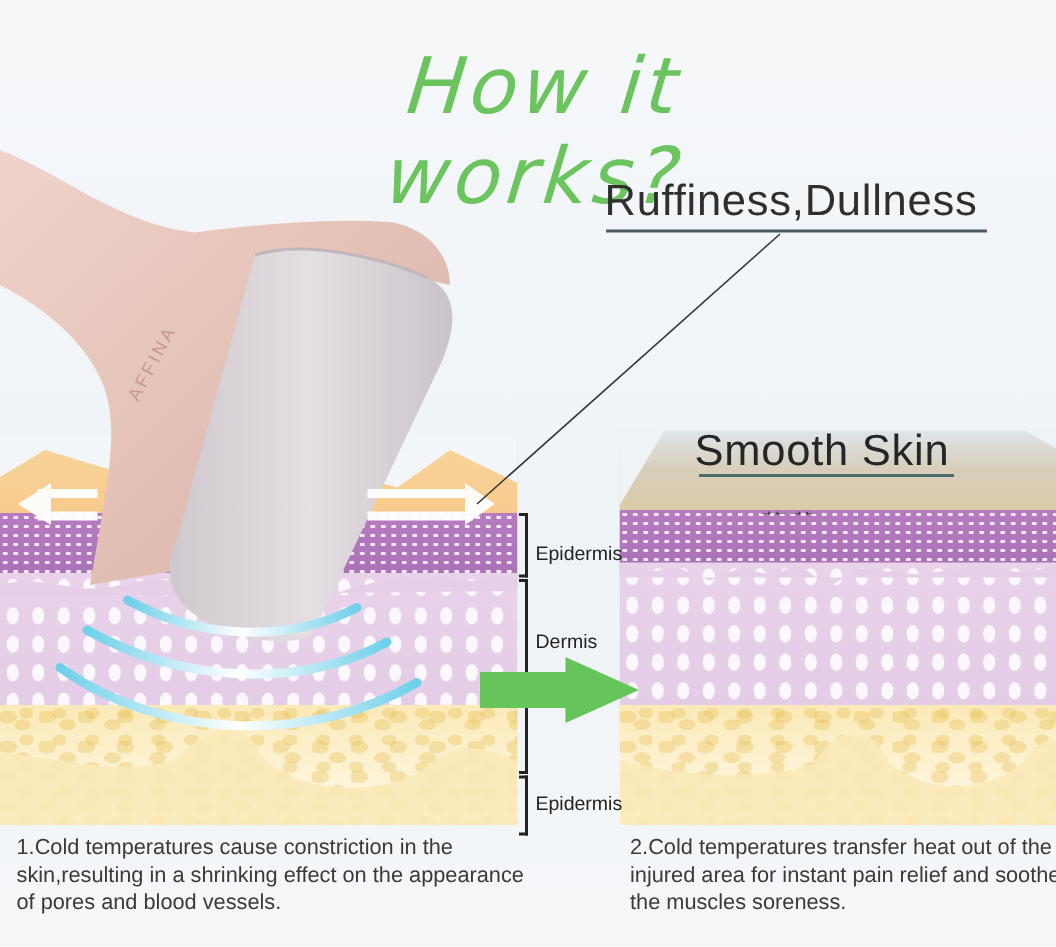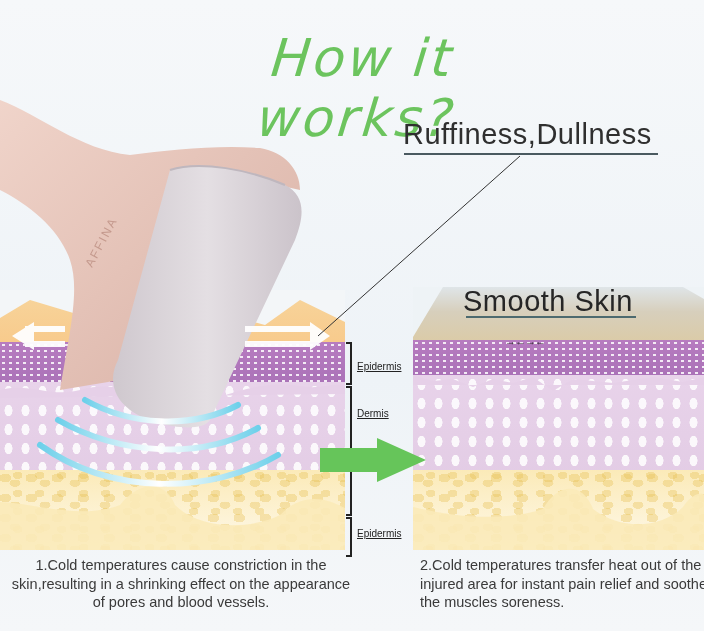--- a/index.html
+++ b/index.html
@@ -75,28 +75,28 @@
     }
     .tiny-arrows {
       position: absolute; left: 505px; top: 335px; font-size: 11px; color: #333; letter-spacing: -1px;
     }
 
     
     .roller-svg { position: absolute; left: 0; top: 0; width: 704px; height: 631px; }
 
     
     .bracket { position: absolute; left: 346px; width: 6px; border: 2px solid #222; border-left: none; }
-    .layer-label { position: absolute; left: 357px; font-size: 10px; color: #222; text-decoration: underline; }
+    .layer-label { position: absolute; left: 357px; font-size: 13px; color: #222; }
 
     .green-arrow { position: absolute; left: 320px; top: 438px; }
 
     .caption {
       position: absolute; font-size: 14.5px; color: #3a3a3a; line-height: 18.5px;
     }
-    .cap-left { left: 11px; top: 556px; width: 340px; text-align: center; }
+    .cap-left { left: 11px; top: 556px; width: 340px; }
     .cap-right { left: 420px; top: 556px; width: 290px; }
   </style>
 </head>
 <body>
 
 <div class="stage">
 
   <div class="title">How it works?</div>
 
   <div class="skin-left">
@@ -175,21 +175,21 @@
   <div class="label-ruff">Ruffiness,Dullness</div>
   <div class="underline-ruff"></div>
 
   <div class="smooth-label">Smooth Skin</div>
   <div class="underline-smooth"></div>
   <div class="tiny-arrows">→←→←</div>
 
   <div class="bracket" style="top:342px;height:43px;"></div>
   <div class="layer-label" style="top:361px;">Epidermis</div>
   <div class="bracket" style="top:386px;height:130px;"></div>
-  <div class="layer-label" style="top:408px;">Dermis</div>
+  <div class="layer-label" style="top:420px;">Dermis</div>
   <div class="bracket" style="top:517px;height:40px;"></div>
   <div class="layer-label" style="top:528px;">Epidermis</div>
 
   <svg class="green-arrow" width="110" height="44" viewBox="0 0 110 44">
     <polygon points="0,10 57,10 57,0 106,22 57,44 57,34 0,34" fill="#66c55a"></polygon>
   </svg>
 
   <div class="caption cap-left">1.Cold temperatures cause constriction in the skin,resulting in a shrinking effect on the appearance of pores and blood vessels.</div>
   <div class="caption cap-right">2.Cold temperatures transfer heat out of the injured area for instant pain relief and soothe the muscles soreness.</div>
 </div>

